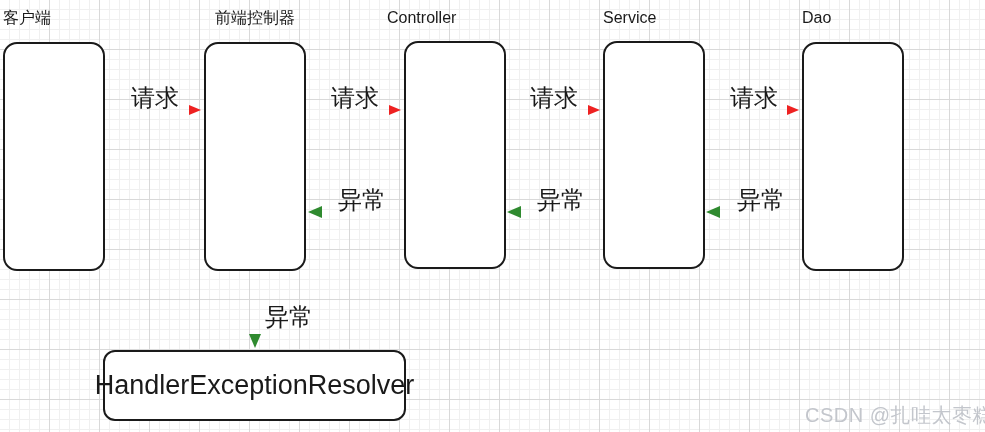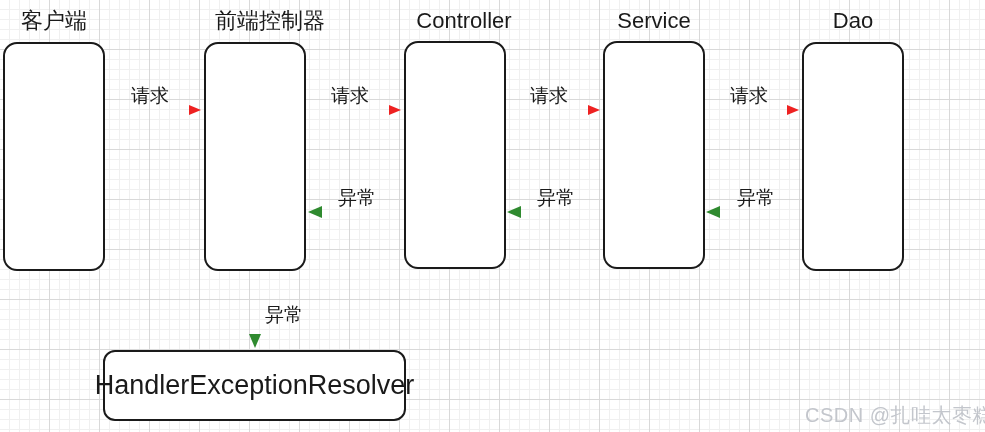--- a/index.html
+++ b/index.html
@@ -17,23 +17,23 @@
       linear-gradient(to right, #d9d9d9 1px, transparent 1px),
       linear-gradient(to bottom, #d9d9d9 1px, transparent 1px),
       linear-gradient(to right, #f0f0f0 1px, transparent 1px),
       linear-gradient(to bottom, #f0f0f0 1px, transparent 1px);
     background-size: 50px 50px, 50px 50px, 10px 10px, 10px 10px;
     background-position: -1px -1px, -1px -1px, -1px -1px, -1px -1px;
     font-family: "Liberation Sans", "DejaVu Sans", sans-serif;
   }
   .node-title {
     position: absolute;
-    font-size: 22px;
+    font-size: 16px;
     color: #1a1a1a;
-    text-align: center;
+    text-align: left;
     line-height: 1;
     white-space: nowrap;
   }
   .node-box {
     position: absolute;
     border: 2px solid #1a1a1a;
     border-radius: 14px;
     background: #ffffff;
     box-sizing: border-box;
   }
@@ -46,21 +46,21 @@
     display: flex;
     flex-direction: column;
     align-items: center;
     justify-content: center;
     font-size: 27px;
     color: #1a1a1a;
     line-height: 1.15;
   }
   .edge-label {
     position: absolute;
-    font-size: 19px;
+    font-size: 24px;
     color: #1a1a1a;
     white-space: nowrap;
     line-height: 1;
   }
   .arrow-svg {
     position: absolute;
     overflow: visible;
   }
   .watermark {
     position: absolute;
@@ -70,21 +70,21 @@
     letter-spacing: 0.5px;
   }
 </style>
 </head>
 <body>
 
 <div id="canvas">
 
   <div class="node-title" style="left:3px; top:10px; width:102px;">客户端</div>
   <div class="node-title" style="left:215px; top:10px; width:102px;">前端控制器</div>
-  <div class="node-title" style="left:413px; top:10px; width:102px;">Controller</div>
+  <div class="node-title" style="left:387px; top:10px; width:102px;">Controller</div>
   <div class="node-title" style="left:603px; top:10px; width:102px;">Service</div>
   <div class="node-title" style="left:802px; top:10px; width:102px;">Dao</div>
 
   <div class="node-box" style="left:3px; top:42px; width:102px; height:229px;"></div>
   <div class="node-box" style="left:204px; top:42px; width:102px; height:229px;"></div>
   <div class="node-box" style="left:404px; top:41px; width:102px; height:228px;"></div>
   <div class="node-box" style="left:603px; top:41px; width:102px; height:228px;"></div>
   <div class="node-box" style="left:802px; top:42px; width:102px; height:229px;"></div>
 
   <svg class="arrow-svg" style="left:0px; top:0px;" width="985" height="432">

